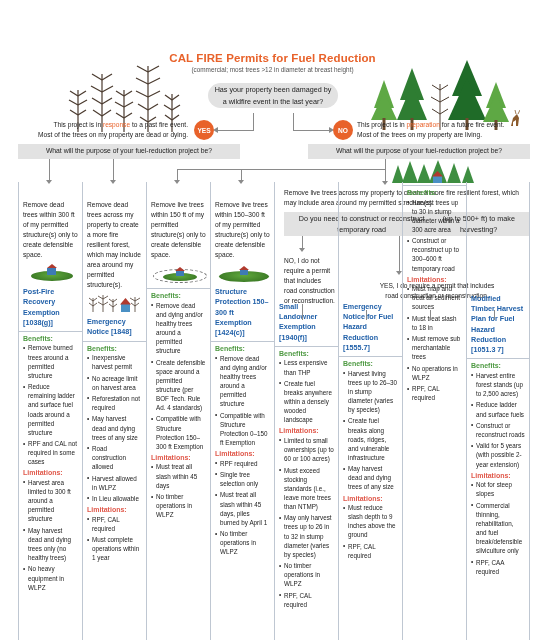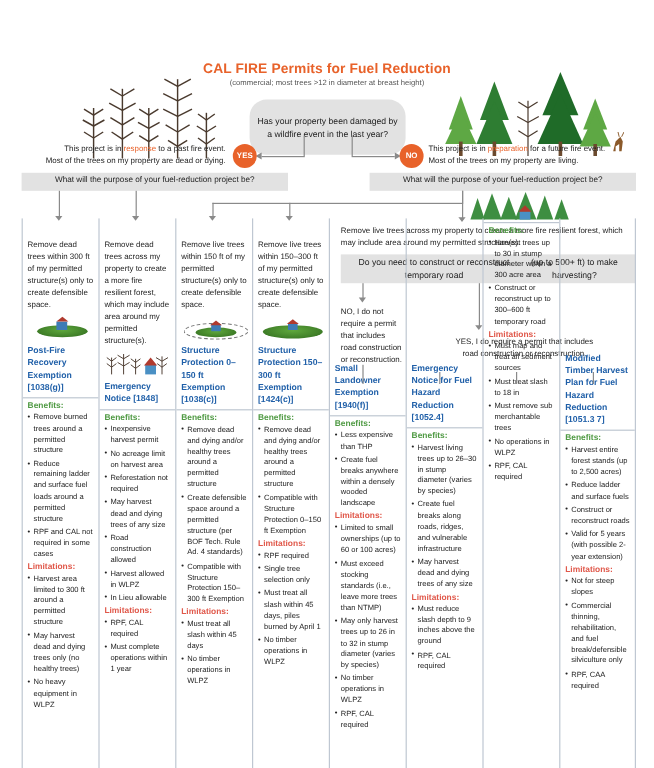--- a/index.html
+++ b/index.html
@@ -205,21 +205,21 @@
       <polygon points="126,24 136,50 116,50"></polygon>
         <polygon points="126,36 139,64 113,64"></polygon>
     </g>
     <rect x="124.5" y="62" width="3" height="10" fill="#6B4A2E"></rect>
     <g fill="#8B5A2B">
       <path d="M143 60 l4 -4 l2 4 l-1 8 l-2 0 l0 -6 l-3 2 l0 4 l-2 0 z"></path>
       <path d="M146 56 l-1 -4 M148 56 l2 -4" stroke="#8B5A2B" stroke-width="0.8" fill="none"></path>
     </g>
   </svg>
 
-  <div class="qbox" style="left:208px; top:41px; width:130px; height:46px;border-radius:14px;">
+  <div class="qbox" style="left:208px; top:41px; width:130px; height:25px;border-radius:14px;">
     <span>Has your property been damaged by a wildfire event in the last year?</span>
   </div>
 
   <div class="ln lnv" style="left:253px; top:71px; height:17px;"></div>
   <div class="ln lnh" style="left:218px; top:88px; width:36px;"></div>
   <div class="arrow-l" style="left:213px; top:84.5px;"></div>
   <div class="ln lnv" style="left:293px; top:71px; height:17px;"></div>
   <div class="ln lnh" style="left:293px; top:88px; width:36px;"></div>
   <div class="arrow-r" style="left:329px; top:84.5px;"></div>
 
@@ -376,21 +376,20 @@
 
     <div class="col" style="left:128px; width:64px;">
       <div class="col-inner">
         <div class="desc">Remove live trees within 150 ft of my permitted structure(s) only to create defensible space.</div>
         <div class="ill" style="height:22px; margin-top:3px;">
           <div class="mound dash" style="left:2px; top:6px; width:54px; height:14px;"></div>
           <div class="mound" style="left:12px; top:10px; width:34px; height:8px;"></div>
           <div class="house" style="left:25px; top:7px; width:8px; height:6px;"></div>
           <div class="roof" style="left:24px; top:3.5px;"></div>
         </div>
-        <div class="permit-title" style="margin-top:2px;">Structure Protection 0–150 ft Exemption [1038(c)]</div>
         <div class="hr-sep"></div>
         <div class="benefits-head">Benefits:</div>
         <ul class="bul">
           <li>Remove dead and dying and/or healthy trees around a permitted structure</li>
           <li>Create defensible space around a permitted structure (per BOF Tech. Rule Ad. 4 standards)</li>
           <li>Compatible with Structure Protection 150–300 ft Exemption</li>
         </ul>
         <div class="limits-head">Limitations:</div>
         <ul class="bul">
           <li>Must treat all slash within 45 days</li>
@@ -439,21 +438,21 @@
           <li>Must exceed stocking standards (i.e., leave more trees than NTMP)</li>
           <li>May only harvest trees up to 26 in to 32 in stump diameter (varies by species)</li>
           <li>No timber operations in WLPZ</li>
           <li>RPF, CAL required</li>
         </ul>
       </div>
     </div>
 
     <div class="col" style="left:320px; width:64px;">
       <div class="col-inner">
-        <div class="permit-title" style="margin-top:120px;">Emergency Notice for Fuel Hazard Reduction [1052.4]</div>
+        <div class="permit-title" style="margin-top:120px;">Emergency Notice for Fuel Hazard Reduction [1555.7]</div>
         <div class="hr-sep"></div>
         <div class="benefits-head">Benefits:</div>
         <ul class="bul">
           <li>Harvest living trees up to 26–30 in stump diameter (varies by species)</li>
           <li>Create fuel breaks along roads, ridges, and vulnerable infrastructure</li>
           <li>May harvest dead and dying trees of any size</li>
         </ul>
         <div class="limits-head">Limitations:</div>
         <ul class="bul">
           <li>Must reduce slash depth to 9 inches above the ground</li>

